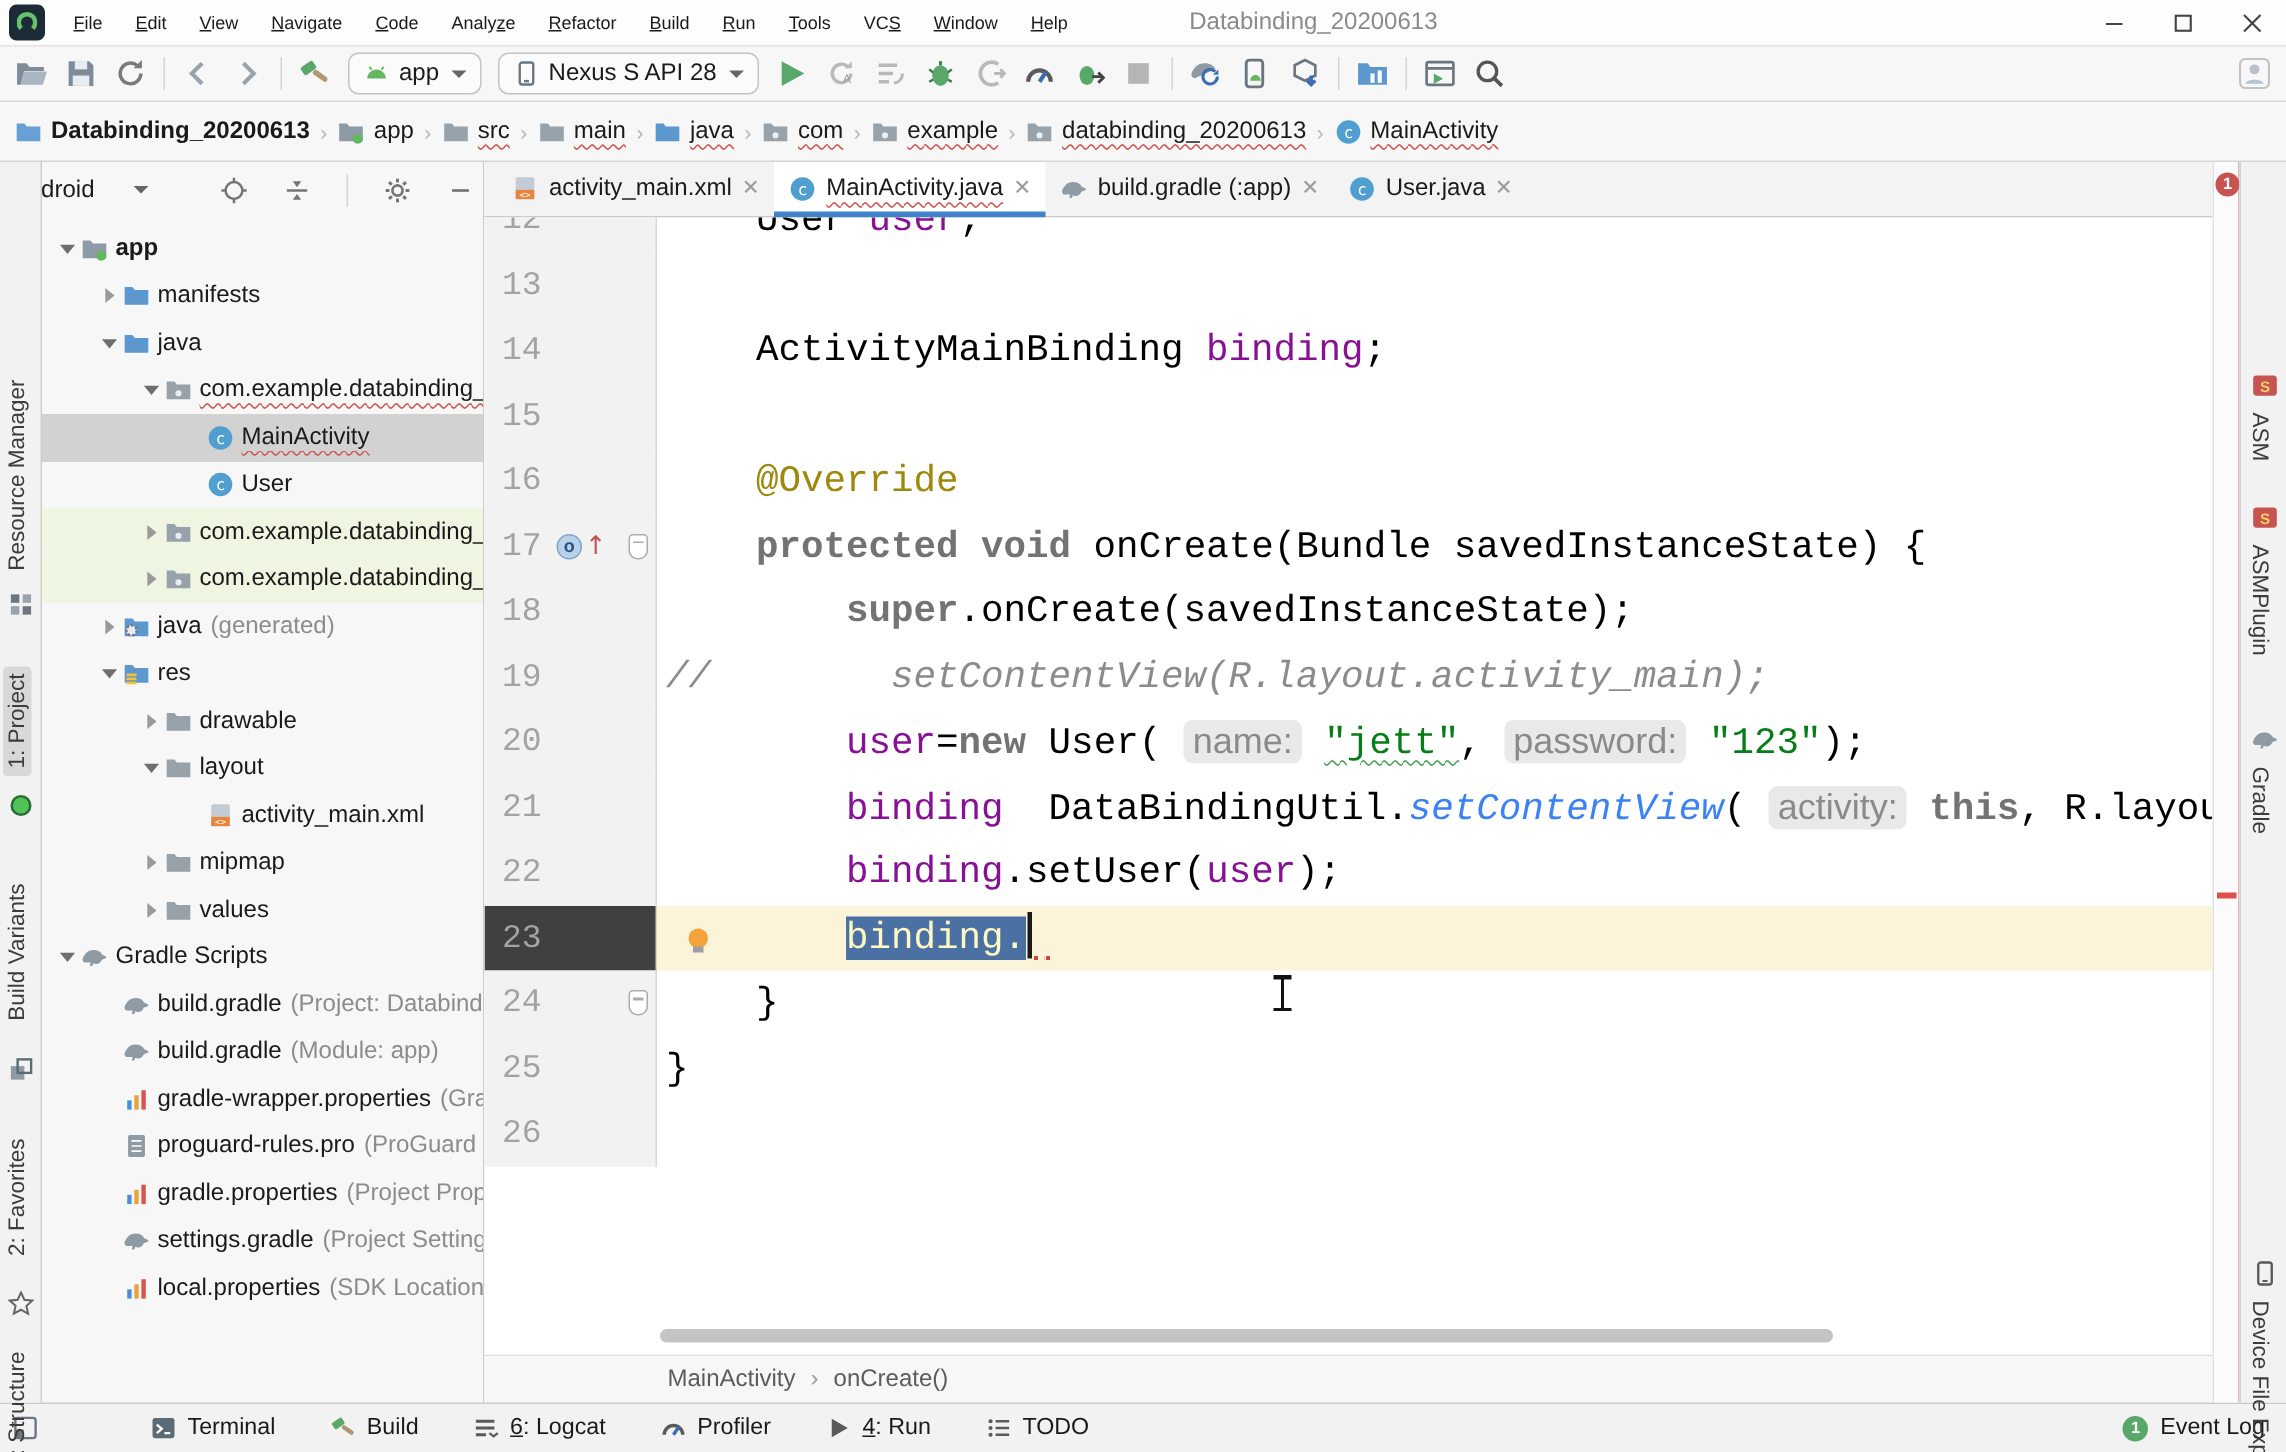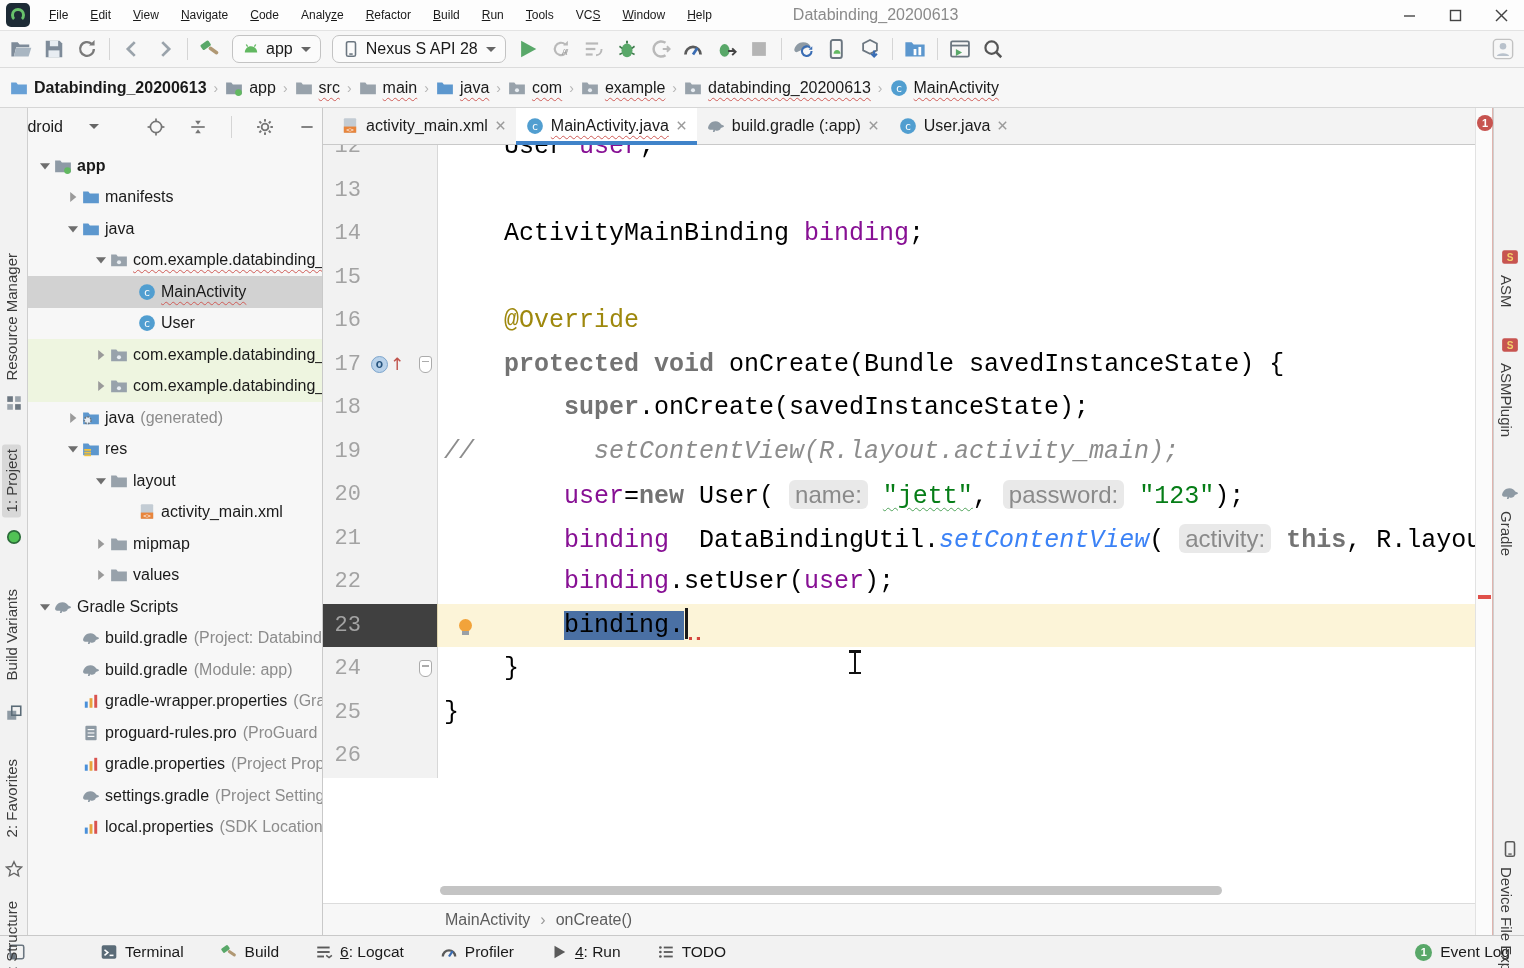--- a/index.html
+++ b/index.html
@@ -77,21 +77,21 @@
   .bulb:after{content:"";position:absolute;left:3px;top:12px;width:7px;height:4px;background:#9aa0a6;}
   .code{padding-left:6px;overflow:hidden;flex:1;}
   .tok.p{color:#000;}
   .tok.kw{color:#737373;font-weight:bold;}
   .tok.f{color:#871094;}
   .tok.str{color:#067d17;}
   .tok.cmt{color:#8c8c8c;font-style:italic;}
   .tok.ann{color:#9e880d;}
   .tok.it{color:#3b82f6;font-style:italic;}
   .tok.hint{background:#e9e9e9;color:#8a8a8a;border-radius:6px;padding:1px 6px;font-family:"Liberation Sans",sans-serif;font-size:24px;}
-  .tok.sel{background:#4a70a4;color:#000000;}
+  .tok.sel{background:#4a70a4;color:#fef9c3;}
   .caret{display:inline-block;width:2.5px;height:31px;background:#1a1a1a;vertical-align:-7px;margin-left:1px;}
   .etail{display:inline-block;width:11px;height:26px;border-bottom:3px dotted #d4453c;vertical-align:-8px;margin-left:1px;}
   .hscroll{position:absolute;left:117px;bottom:8px;width:782px;height:9px;border-radius:5px;background:#c4c4c4;}
   .ibeam{position:absolute;left:525px;top:505px;width:14px;height:24px;}
   .ibeam:before,.ibeam:after{content:"";position:absolute;left:1px;width:12px;height:2.5px;background:#111;}
   .ibeam:before{top:0}.ibeam:after{bottom:0}
   .ibeam i{position:absolute;left:5.7px;top:1px;bottom:1px;width:2.6px;background:#111;}
   .navbar{height:32px;border-top:1px solid #dcdcdc;background:#f7f7f7;display:flex;align-items:center;padding-left:122px;gap:10px;color:#5c5c5c;font-size:16px;flex:none;}
   .nsep{color:#9a9a9a;}
   
@@ -612,20 +612,33 @@
                 <rect x="2" y="8" width="6" height="1.6" fill="#f3c23a"></rect>
                 <rect x="2" y="10.4" width="6" height="1.6" fill="#f3c23a"></rect>
                 <rect x="2" y="12.8" width="6" height="1.6" fill="#f3c23a"></rect>
               </svg>
             </span>
             <span class="tlabel">res</span>
           </div>
           <div class="trow" style="padding-left: 64px;">
             <span class="tarrow">
               <svg viewBox="0 0 16 16">
+                <path d="M5.5 3.5v9L11 8z" fill="#9a9a9a"></path>
+              </svg>
+            </span>
+            <span class="ic">
+              <svg viewBox="0 0 16 16">
+                <path d="M1 3h4.6l1.4 1.8H15V13.5H1z" fill="#98a2ab"></path>
+              </svg>
+            </span>
+            <span class="tlabel">drawable</span>
+          </div>
+          <div class="trow" style="padding-left: 64px;">
+            <span class="tarrow">
+              <svg viewBox="0 0 16 16">
                 <path d="M3.5 5.5h9L8 11z" fill="#6e6e6e"></path>
               </svg>
             </span>
             <span class="ic">
               <svg viewBox="0 0 16 16">
                 <path d="M1 3h4.6l1.4 1.8H15V13.5H1z" fill="#98a2ab"></path>
               </svg>
             </span>
             <span class="tlabel">layout</span>
           </div>

